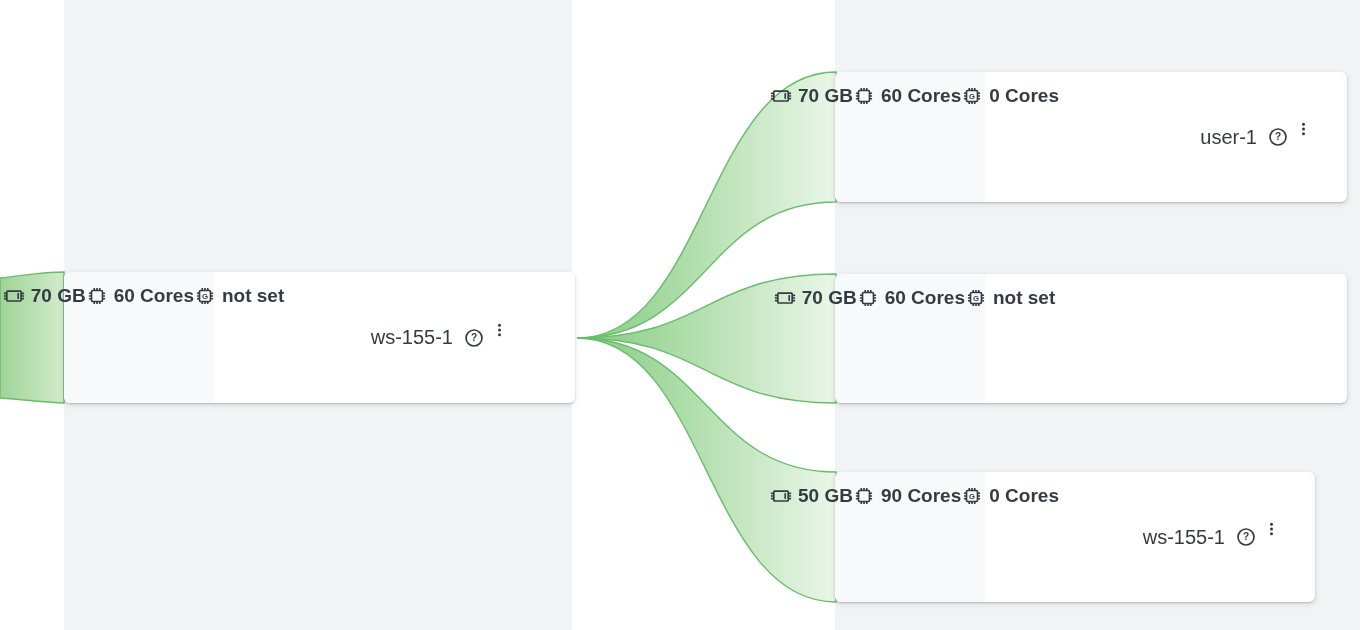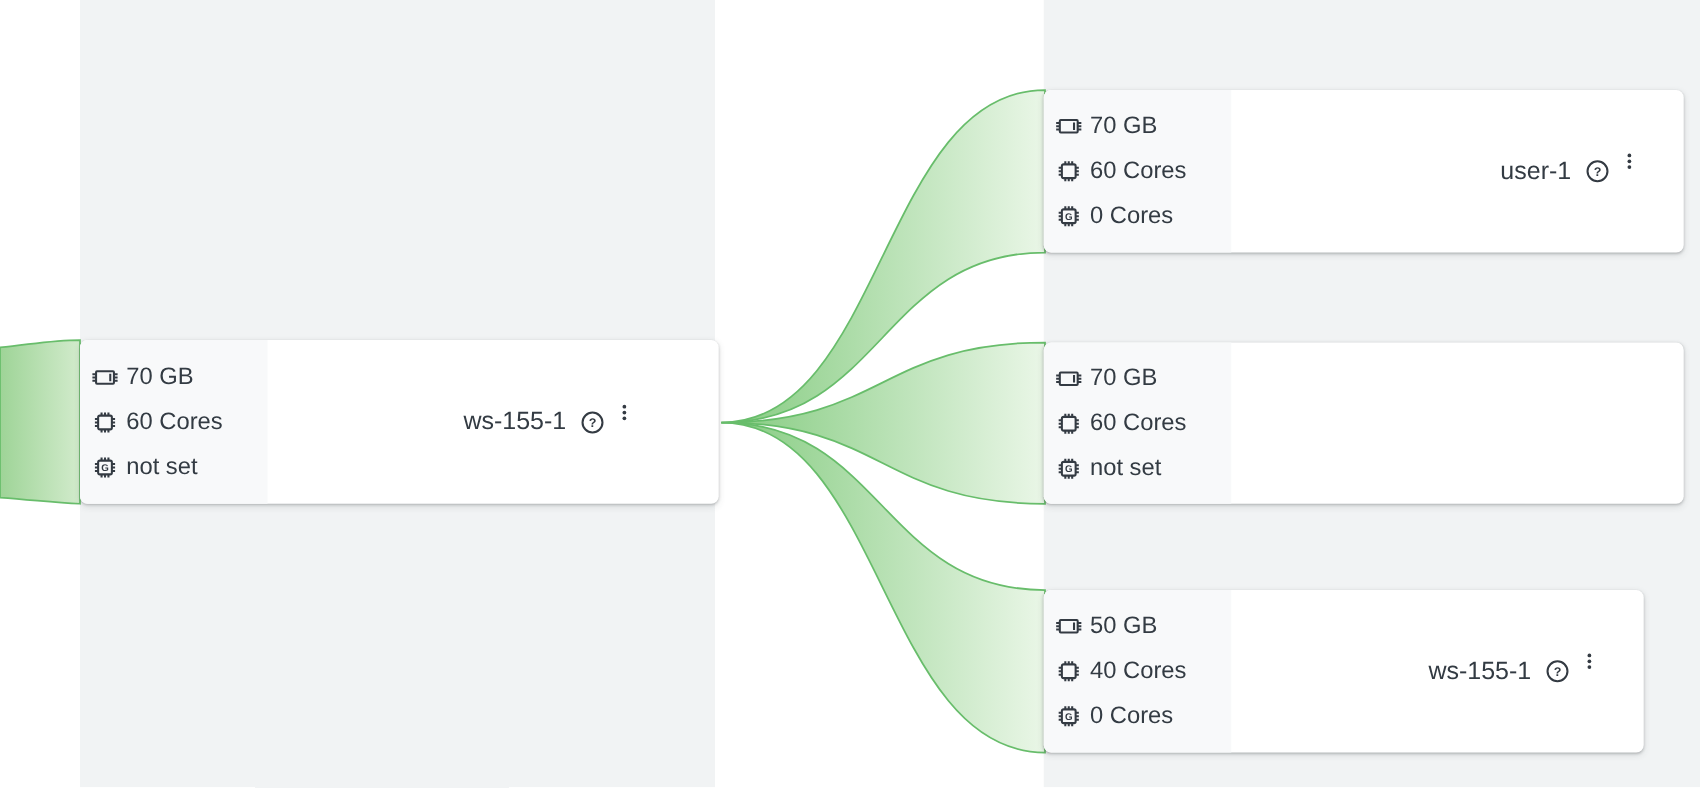--- a/index.html
+++ b/index.html
@@ -14,21 +14,21 @@
   .node-card{
     position:absolute;z-index:2;display:flex;background:#ffffff;border-radius:6px;
     box-shadow:0 1px 2px rgba(60,64,67,.28),0 2px 6px rgba(60,64,67,.12);
   }
   .card-root{left:64px;top:272px;width:511px;height:131px;}
   .card-child-0{left:835px;top:72px;width:512px;height:130px;}
   .card-child-1{left:835px;top:274px;width:512px;height:129px;}
   .card-child-2{left:835px;top:472px;width:480px;height:130px;text-align:right;}
   .stats{
     width:150px;flex:0 0 150px;background:#f8f9fa;border-radius:6px 0 0 6px;
-    display:flex;flex-direction:column;justify-content:center;padding:6px 0 6px 9px;box-sizing:border-box;
+    display:flex;flex-direction:row;justify-content:center;padding:6px 0 6px 9px;box-sizing:border-box;font-weight:bold;
   }
   .stat-row{display:flex;align-items:center;height:36px;}
   .stat-row svg{flex:0 0 22px;}
   .stat-text{margin-left:6px;font-size:19px;white-space:nowrap;}
   .content{
     flex:1;display:flex;align-items:center;justify-content:flex-end;
     padding-right:36px;
   }
   .card-root .content{padding-right:68px;}
   .name-row{display:flex;align-items:center;}
@@ -199,21 +199,21 @@
       <div class="stat-row">
         <svg width="22" height="22">
             <use href="#ic-ram"></use>
           </svg>
         <span class="stat-text">50 GB</span>
       </div>
       <div class="stat-row">
         <svg width="22" height="22">
             <use href="#ic-cpu"></use>
           </svg>
-        <span class="stat-text">40 Cores</span>
+        <span class="stat-text">90 Cores</span>
       </div>
       <div class="stat-row">
         <svg width="22" height="22">
             <use href="#ic-gpu"></use>
           </svg>
         <span class="stat-text">0 Cores</span>
       </div>
     </div>
     <div class="content">
       <div class="name-row">

